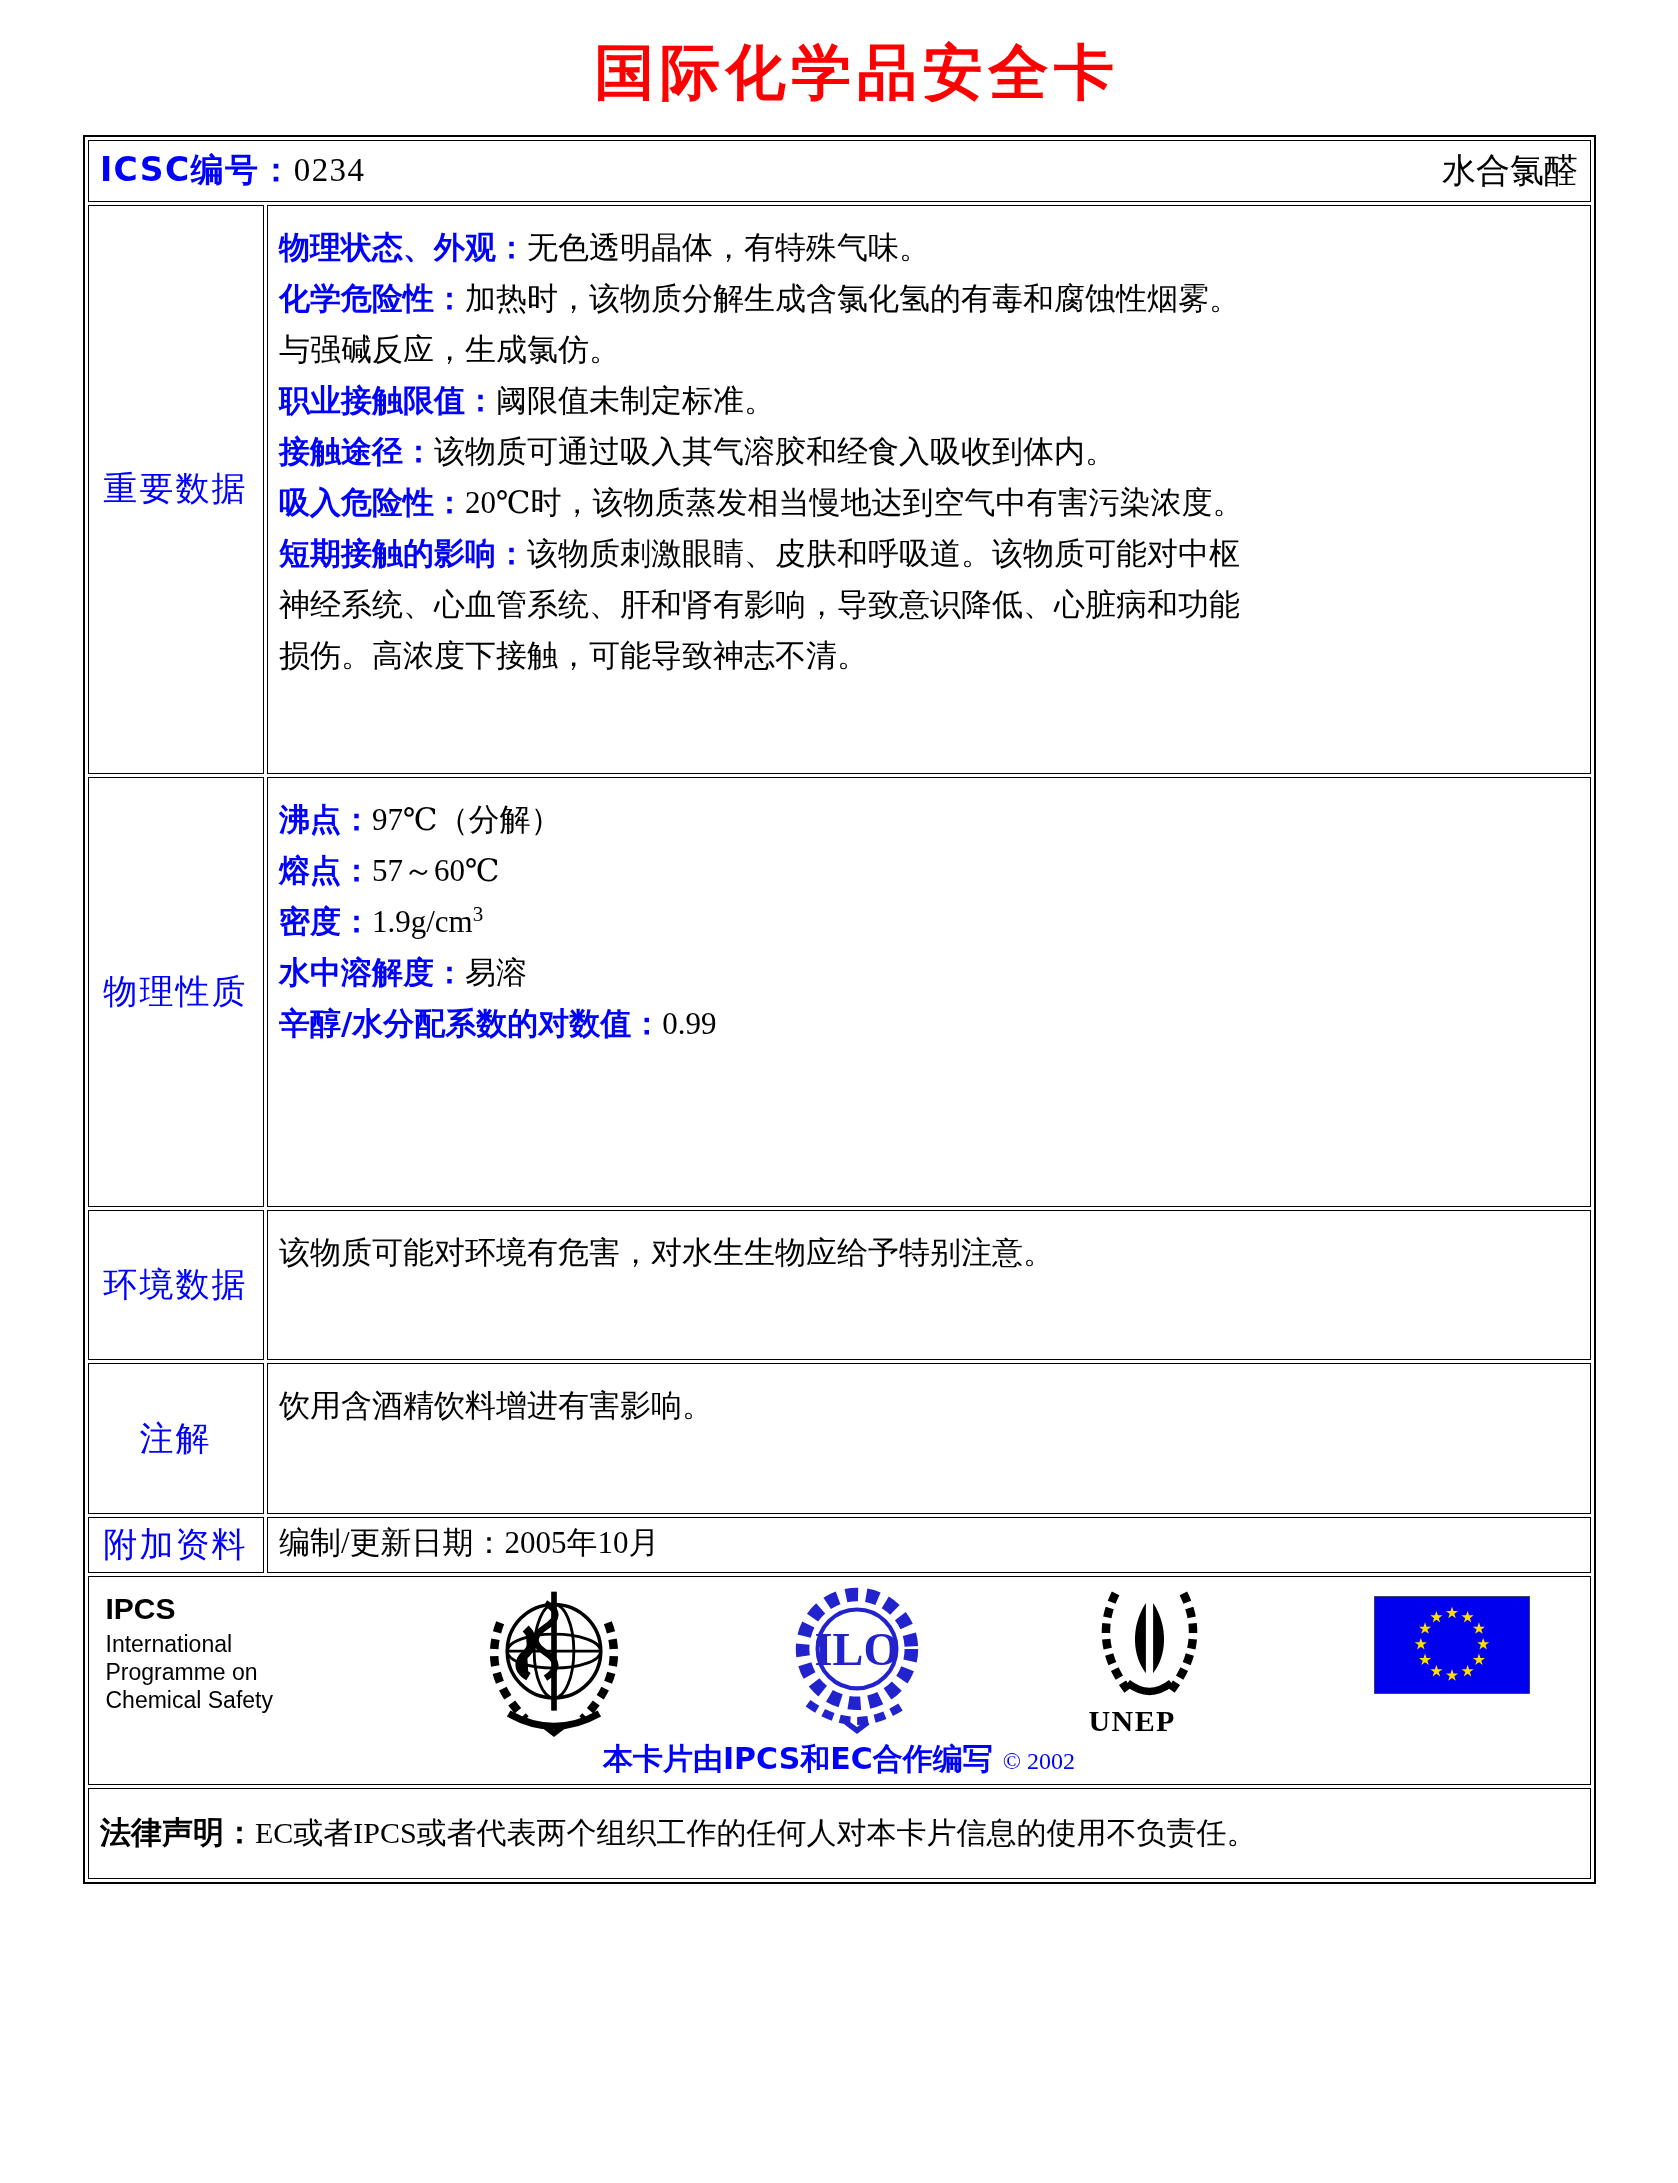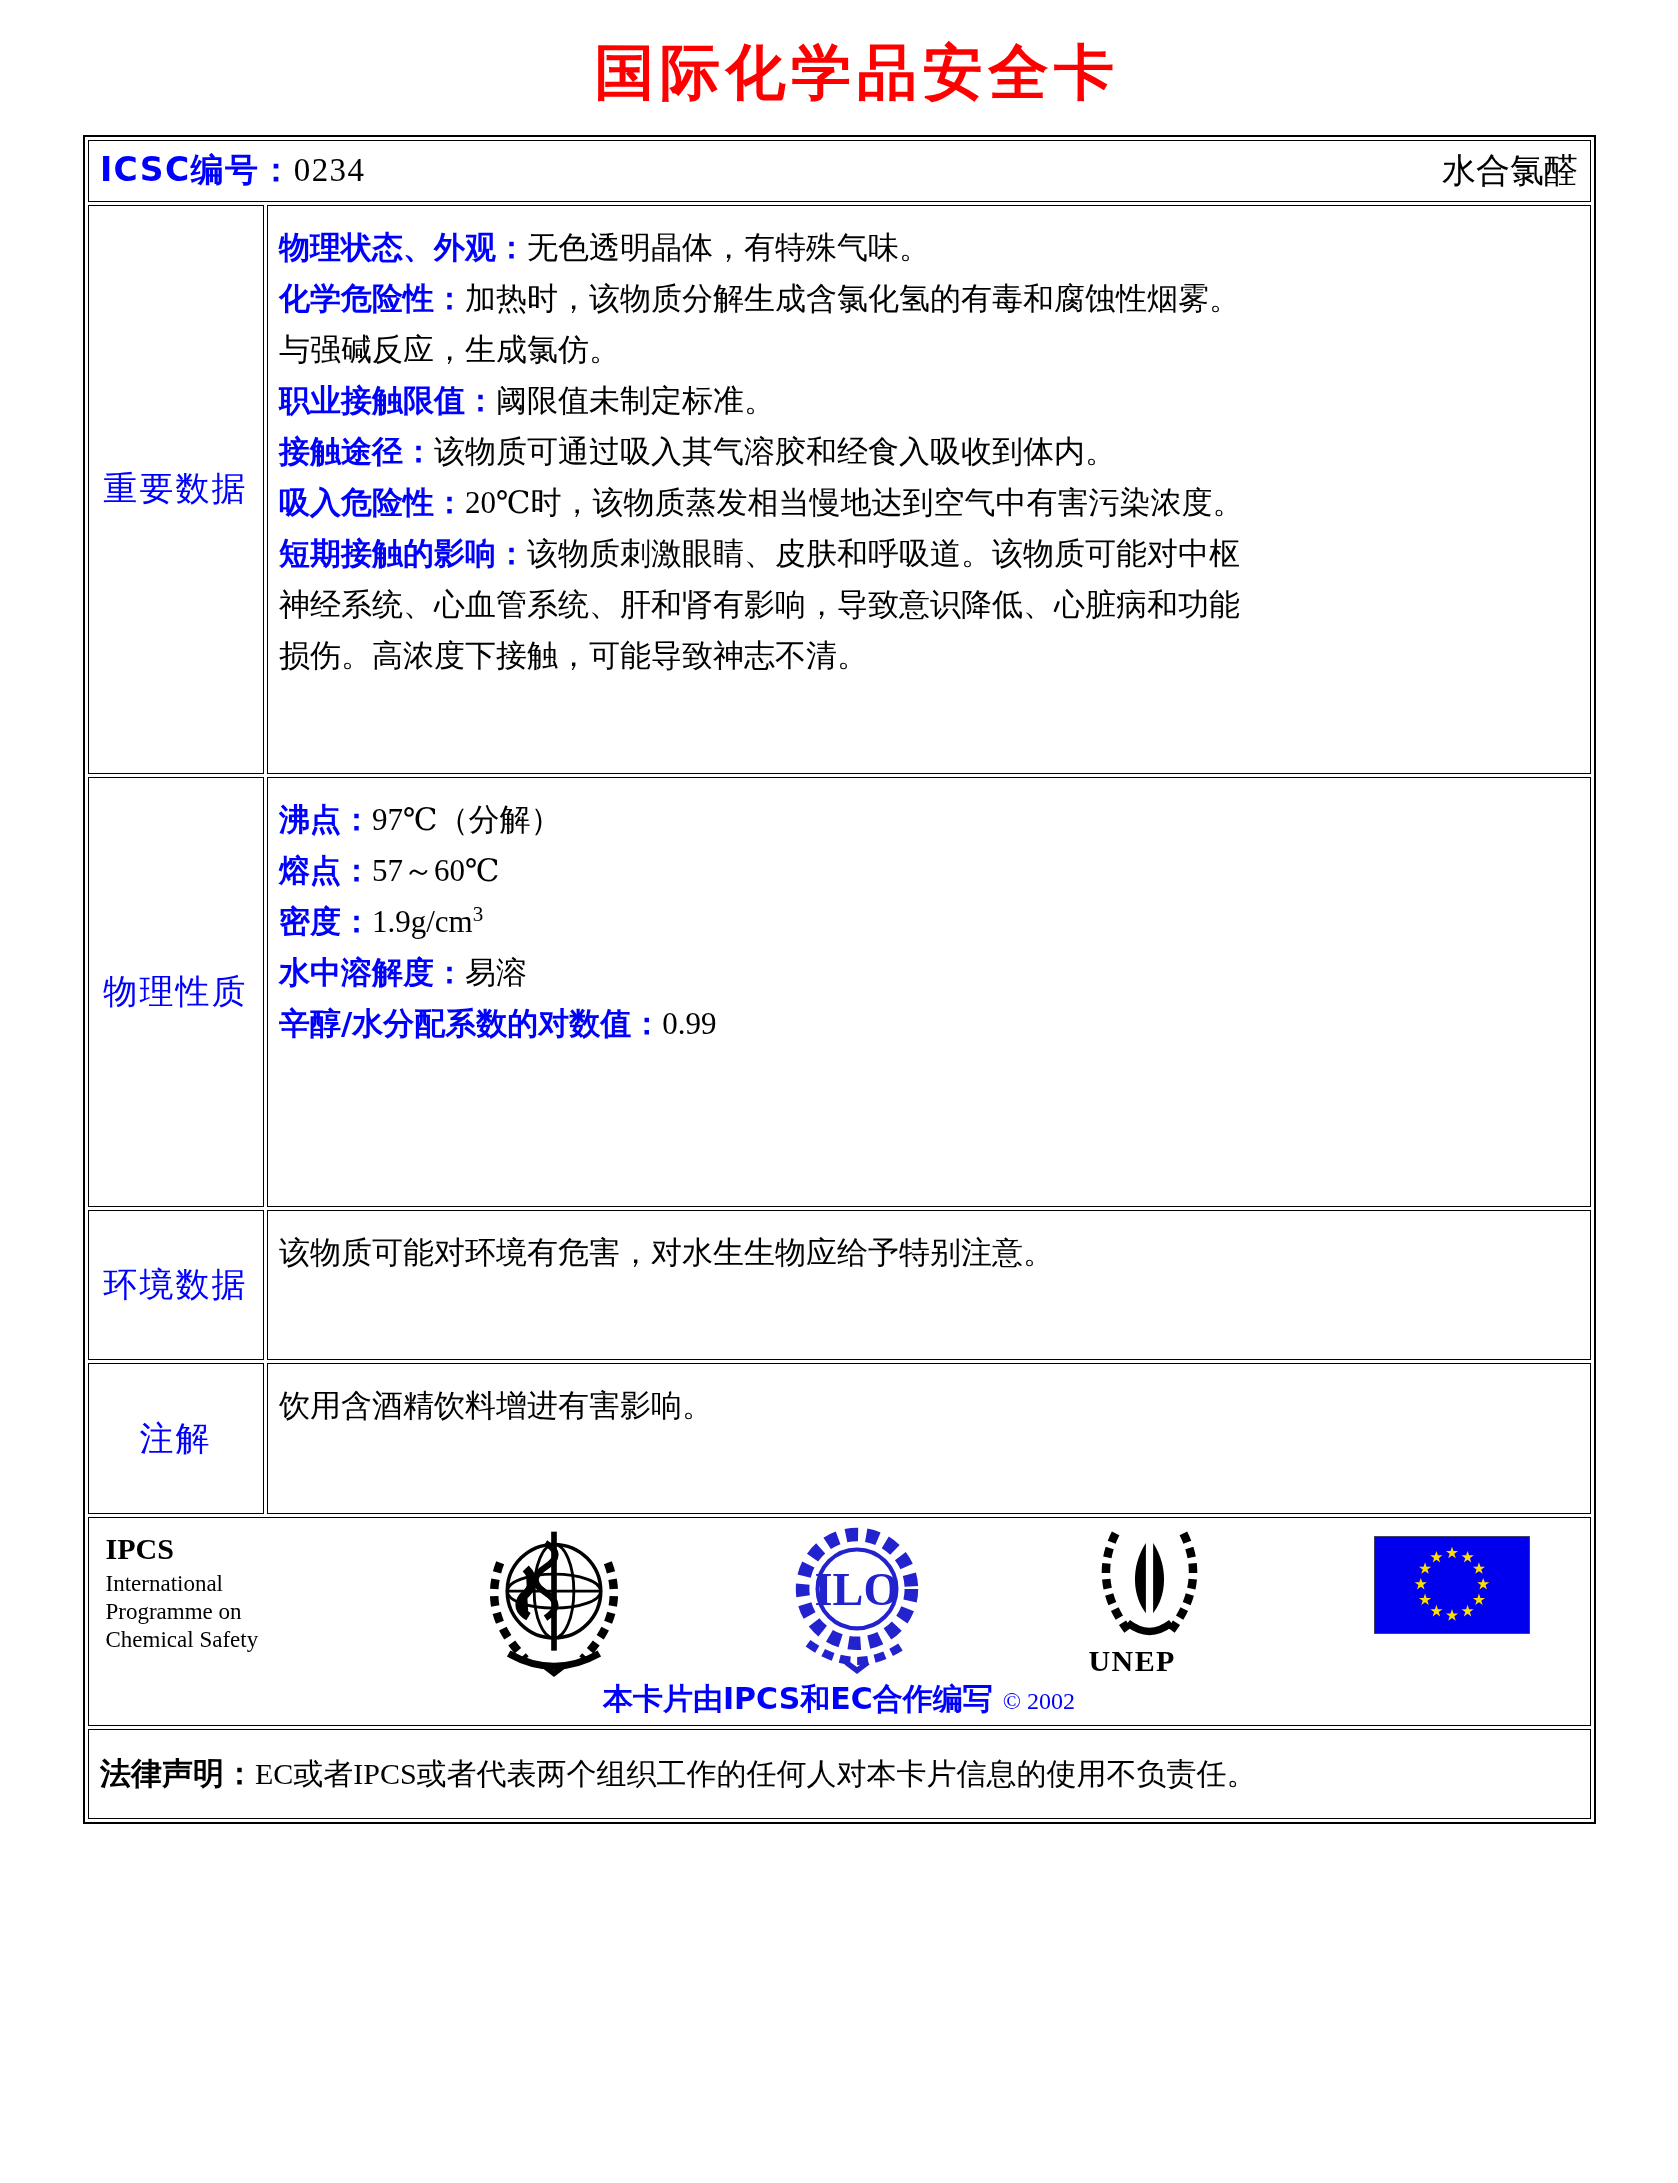--- a/index.html
+++ b/index.html
@@ -57,21 +57,21 @@
   .plabel{
     color:#0000ff;font-weight:bold;
     font-family:"DejaVu Sans","Liberation Sans",sans-serif;
   }
   .ptext{white-space:pre-wrap;}
   sup{font-size:21px;line-height:0;vertical-align:super;}
 
   
   tr.r-logos td{height:190px;vertical-align:top;padding:8.5px 17px 4.3px 17px;}
   .logos-row{display:flex;align-items:flex-start;justify-content:space-between;height:153px;padding-right:43px;}
-  .ipcs-block{width:213px;color:#000;font-family:Liberation Serif, serif;padding-top:5.7px;}
+  .ipcs-block{width:213px;color:#000;font-family:Liberation Sans, sans-serif;padding-top:5.7px;}
   .ipcs-title{font-size:30px;font-weight:bold;margin-bottom:4.3px;}
   .ipcs-block [data-name="text-line"]{font-size:23px;line-height:28px;}
   .logo{flex:0 0 auto;}
   .unep-block{}
   .unep-caption{font-size:30px;font-weight:bold;font-family:"Liberation Serif","DejaVu Serif",serif;margin-top:-4.3px;letter-spacing:1.4px;}
   .credit{
     text-align:center;margin-top:0px;font-size:30px;color:#0000ff;
   }
   .credit-main{font-weight:bold;font-family:"DejaVu Sans","Liberation Sans",sans-serif;}
   .credit-copy{font-family:"Liberation Serif","DejaVu Serif",serif;font-size:24px;margin-left:10px;}
@@ -142,20 +142,26 @@
       </td>
     </tr>
 
     <tr class="r-notes" data-name="notes-row">
       <td class="cell label-cell" data-name="section-label-notes">注解</td>
       <td class="cell content-cell" data-name="section-content-notes">
         <p class="para"><span class="ptext" data-name="notes-text">饮用含酒精饮料增进有害影响。</span></p>
       </td>
     </tr>
 
+    <tr class="r-additional" data-name="additional-info-row">
+      <td class="cell label-cell" data-name="section-label-additional">附加资料</td>
+      <td class="cell content-cell" data-name="section-content-additional">
+        <p class="para"><span class="ptext" data-name="additional-text">编制/更新日期：2005年10月</span></p>
+      </td>
+    </tr>
 
     <tr class="r-logos" data-name="logos-row">
       <td class="cell" colspan="2" data-name="logos-cell">
         <div class="logos-row">
 
           <div class="ipcs-block" data-name="ipcs-text-block">
             <div class="ipcs-title" data-name="ipcs-title">IPCS</div>
             <div data-name="ipcs-subtitle">
                   <div data-name="text-line">International</div>
                   <div data-name="text-line">Programme on</div>

